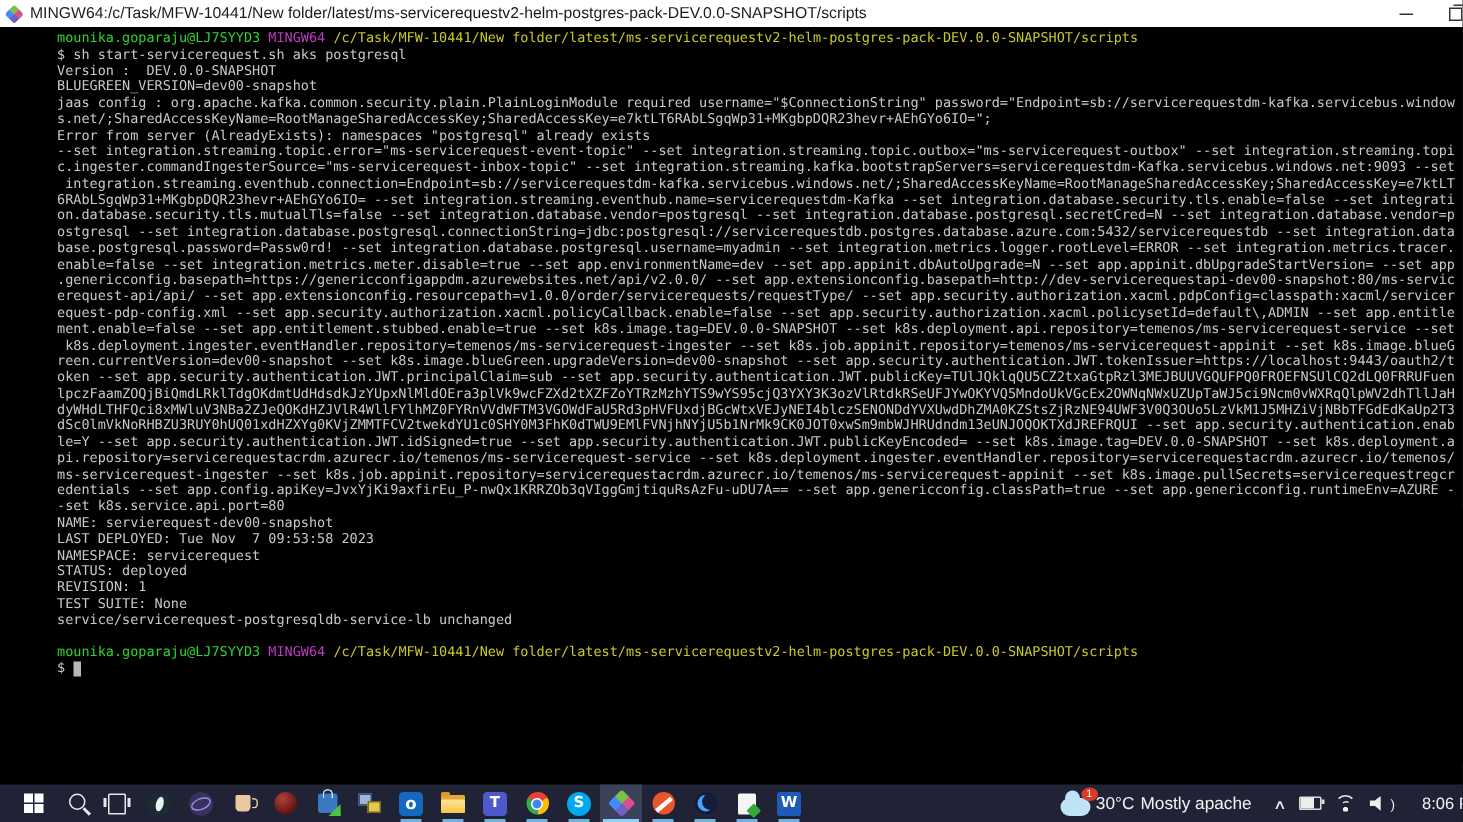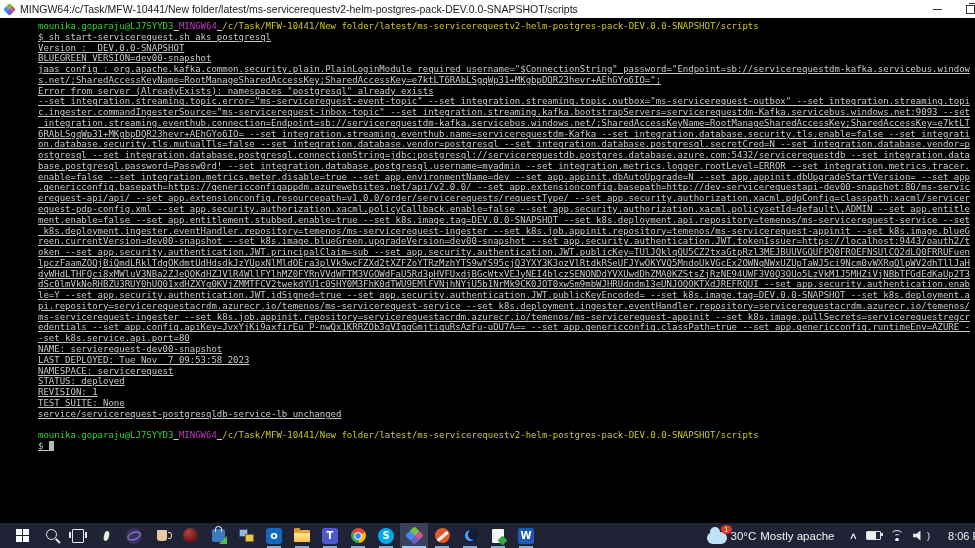--- a/index.html
+++ b/index.html
@@ -15,21 +15,21 @@
   .glyph-restore{width:7px;height:7px;border:1px solid #333;position:relative;background:#fff;}
   .glyph-restore::before{content:"";position:absolute;left:2px;top:-3px;width:7px;height:7px;border:1px solid #333;border-bottom:none;border-left:none;}
   .glyph-close{position:relative;width:9px;height:9px;}
   .glyph-close::before,.glyph-close::after{content:"";position:absolute;left:-1px;top:4px;width:11px;height:1px;background:#333;}
   .glyph-close::before{transform:rotate(45deg);} .glyph-close::after{transform:rotate(-45deg);}
 
   
   #terminal{position:absolute;top:18px;left:0;right:0;height:505px;background:#000;padding:3px 12px 0 3px;box-sizing:border-box;
     font-family:"DejaVu Sans Mono",monospace;font-size:9px;line-height:10.78px;white-space:pre;overflow:hidden;}
   .tline{height:10.78px;margin-left:35px;}
-  .c-p{color:#c8c8c8;text-decoration:underline;} .c-g{color:#2fd32f;} .c-m{color:#c13ac1;} .c-y{color:#c9c926;}
+  .c-p{color:#c8c8c8;} .c-g{color:#2fd32f;} .c-m{color:#c13ac1;} .c-y{color:#c9c926;}
   #cursor{display:inline-block;width:5.4px;height:9.5px;background:#b8b8b8;vertical-align:text-bottom;}
   #scrollbar{position:absolute;top:18px;right:0;width:10px;height:505px;background:#242424;}
   .sb-thumb{position:absolute;left:1px;width:8px;background:#cfcfcf;border-radius:1px;}
   .sb-mark{position:absolute;left:1px;width:8px;background:#9e3b2c;}
 
   
   #taskbar{position:absolute;left:0;right:0;bottom:0;height:25px;background:#202336;display:flex;align-items:center;padding-left:8px;box-sizing:border-box;}
   #taskbar-icons{display:flex;height:100%;}
   .tb-btn{width:28px;height:100%;display:flex;align-items:center;justify-content:center;position:relative;}
   .tb-btn.running::after{content:"";position:absolute;left:7px;right:7px;bottom:0;height:2px;background:#6fb3e0;}

